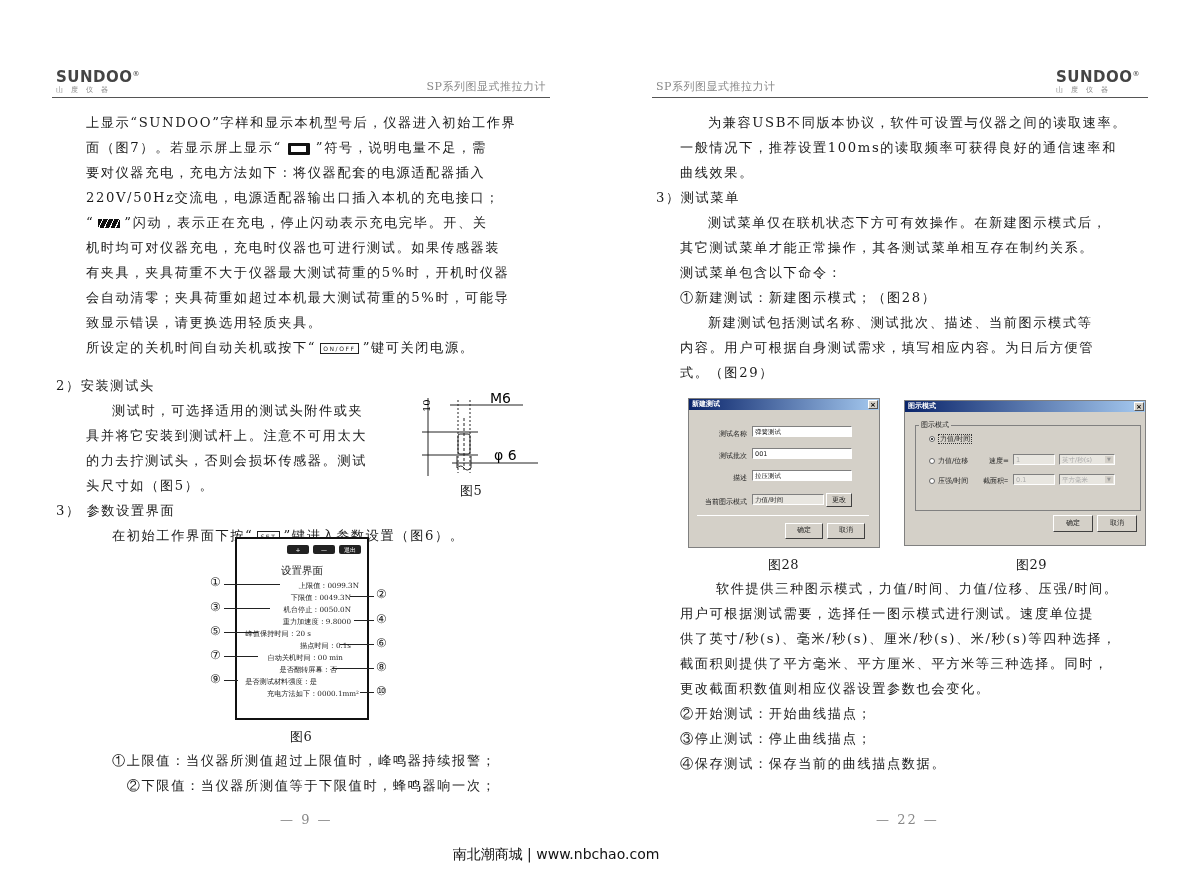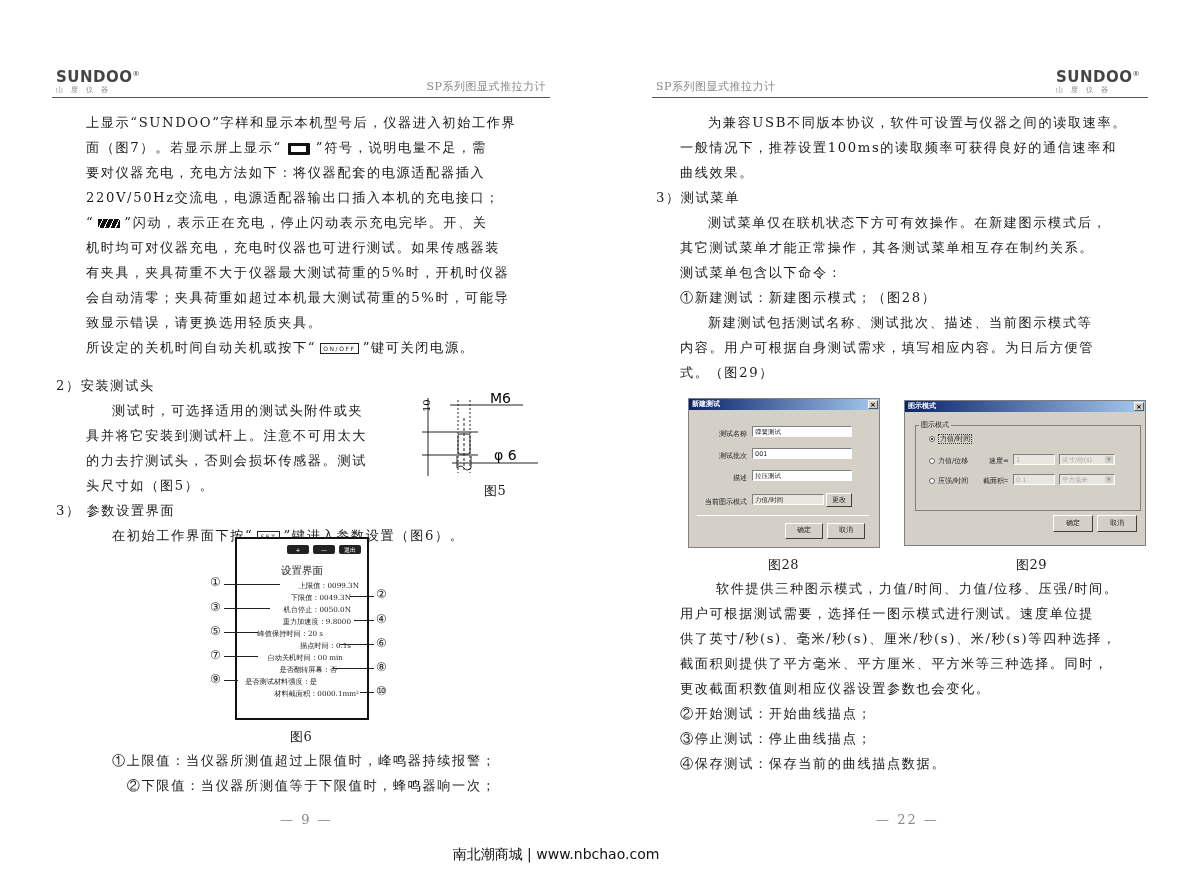--- a/index.html
+++ b/index.html
@@ -108,39 +108,39 @@
         <rect x="50" y="46" width="12" height="20" rx="2"></rect>
         <line x1="56" y1="30" x2="56" y2="82" stroke-dasharray="3,2"></line>
         <line x1="44" y1="75" x2="130" y2="75"></line>
         <path d="M49 68 L49 80 M63 68 L63 80 M49 80 Q53 76 56 80 Q59 84 63 80"></path>
       </g>
       <text x="22" y="24" font-size="10" transform="rotate(-90 22 24)" font-family="DejaVu Serif, serif">10</text>
       <text x="82" y="15" font-size="14" font-family="DejaVu Sans, sans-serif">M6</text>
       <text x="86" y="72" font-size="14" font-family="DejaVu Sans, sans-serif">φ 6</text>
     </svg>
   </div>
-  <div class="fig-cap" style="left:484px; top:482px;">图5</div>
+  <div class="fig-cap" style="left:460px; top:482px;">图5</div>
 
   <div class="fig6">
     <div class="btns">
       <div class="btn">+</div>
       <div class="btn">—</div>
       <div class="btn">退出</div>
     </div>
     <div class="title">设置界面</div>
     <div class="row" style="top:42px; right:8px;">上限值：0099.3N</div>
     <div class="row" style="top:54px; right:16px;">下限值：0049.3N</div>
     <div class="row" style="top:66px; right:16px;">机台停止：0050.0N</div>
     <div class="row" style="top:78px; right:16px;">重力加速度：9.8000</div>
-    <div class="row" style="top:90px; right:44px;">峰值保持时间：20 s</div>
+    <div class="row" style="top:90px; right:56px;">峰值保持时间：20 s</div>
     <div class="row" style="top:102px; right:16px;">描点时间：0.1s</div>
     <div class="row" style="top:114px; right:24px;">自动关机时间：00 min</div>
     <div class="row" style="top:126px; right:30px;">是否翻转屏幕：否</div>
     <div class="row" style="top:138px; right:50px;">是否测试材料强度：是</div>
-    <div class="row" style="top:150px; right:8px;">材料截面积：0000.1mm²</div>
+    <div class="row" style="top:150px; right:8px;">充电方法如下：0000.1mm²</div>
   </div>
 
   <div class="callout" style="left:210px; top:575px;">①</div>
   <div class="leader" style="left:224px; top:584px; width:56px;"></div>
   <div class="callout" style="left:376px; top:587px;">②</div>
   <div class="leader" style="left:350px; top:596px; width:24px;"></div>
   <div class="callout" style="left:210px; top:600px;">③</div>
   <div class="leader" style="left:224px; top:608px; width:46px;"></div>
   <div class="callout" style="left:376px; top:612px;">④</div>
   <div class="leader" style="left:354px; top:620px; width:20px;"></div>

